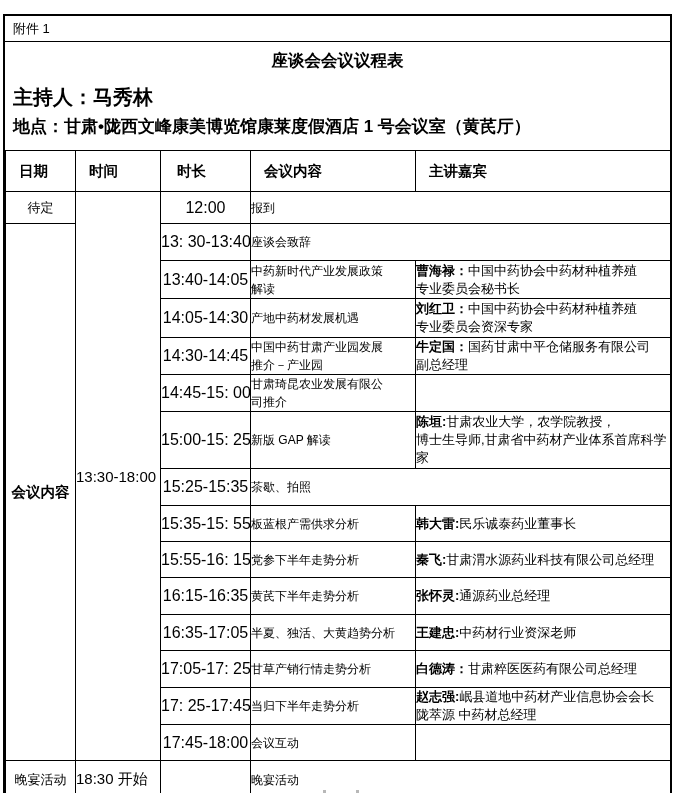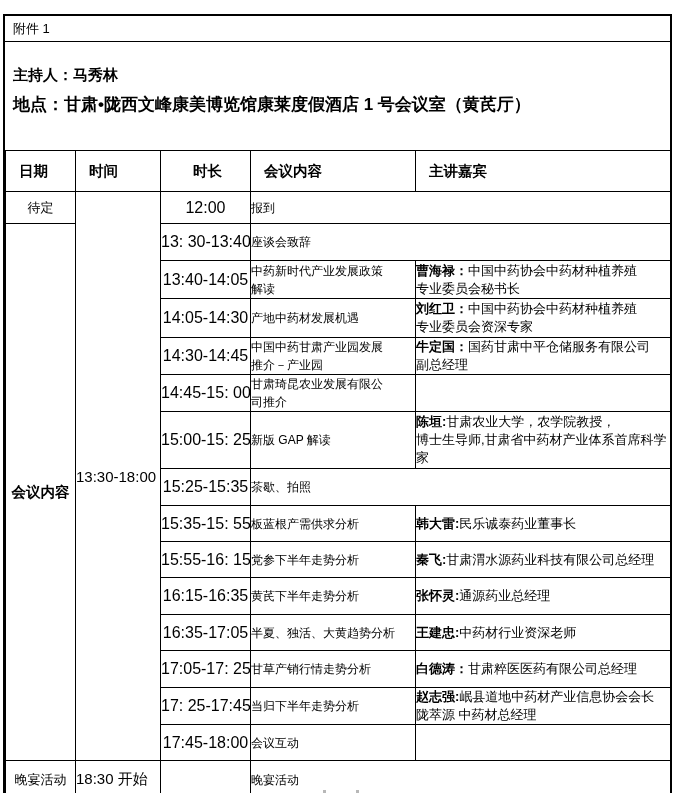--- a/index.html
+++ b/index.html
@@ -36,21 +36,21 @@
   }
   .doc-title {
     text-align: center;
     font-weight: bold;
     font-size: 16.5px;
     line-height: 22px;
   }
   .host-line {
     margin-top: 16px;
     font-weight: bold;
-    font-size: 15px;
+    font-size: 20px;
     line-height: 20px;
   }
   .location-line {
     margin-top: 10px;
     font-weight: bold;
     font-size: 17px;
     line-height: 20px;
   }
   table.agenda {
     border-collapse: collapse;
@@ -63,21 +63,21 @@
     vertical-align: middle;
     overflow: hidden;
   }
   table.agenda th {
     font-size: 14.5px;
     font-weight: bold;
     text-align: left;
     padding-left: 13px;
     height: 40px;
   }
-  table.agenda th.c { text-align: center; padding-left: 4px; }
+  table.agenda th.c { text-align: left; padding-left: 16px; }
   td.datec  { text-align: center; font-size: 13px; }
   td.dateb  { text-align: center; font-size: 14.5px; font-weight: bold; }
   td.timec  { text-align: left; font-size: 15px; padding-left: 4px; }
   td.dur    { text-align: center; font-size: 16px; white-space: pre; }
   td.cont   { text-align: left; font-size: 12px; line-height: 18px;
               padding: 2px 0 2px 6px; white-space: pre-wrap; }
   td.spk    { text-align: left; font-size: 13px; line-height: 18px;
               padding: 2px 0 2px 6px; white-space: pre-wrap; }
   .spk-name { font-weight: bold; }
   tr.h32 { height: 32px; } tr.h36 { height: 36px; } tr.h37 { height: 37px; }
@@ -92,20 +92,21 @@
 </style>
 </head>
 <body>
 
 <div class="page">
   <div class="frame">
 
     <div class="attachment-row">附件 1</div>
 
     <div class="intro">
+      <div class="doc-title">座谈会会议议程表</div>
       <div class="host-line">主持人：马秀林</div>
       <div class="location-line">地点：甘肃•陇西文峰康美博览馆康莱度假酒店 1 号会议室（黄芪厅）</div>
     </div>
 
     <table class="agenda">
       <colgroup>
         <col style="width:70px">
           <col style="width:85px">
           <col style="width:90px">
         <col style="width:165px">

